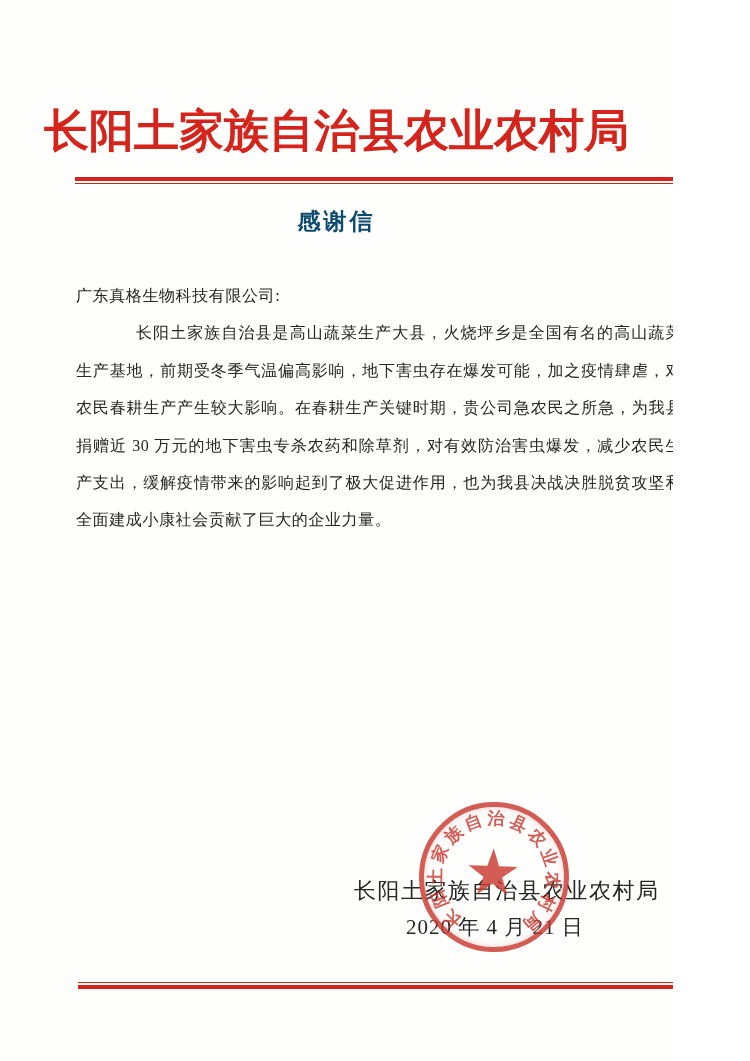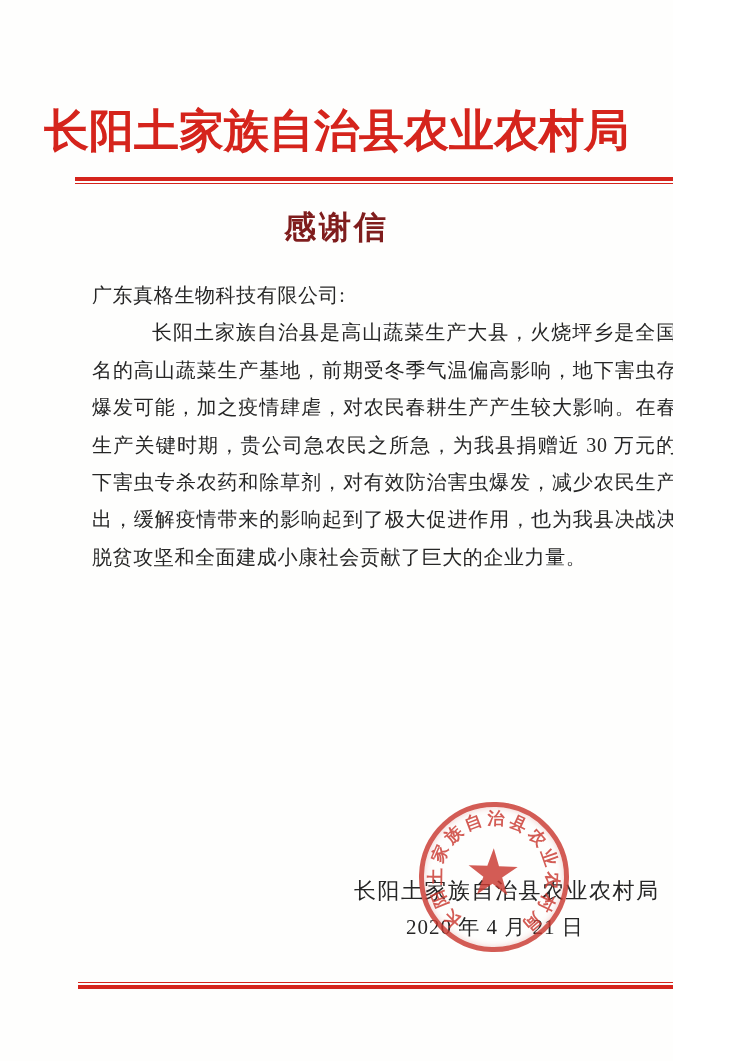--- a/index.html
+++ b/index.html
@@ -13,26 +13,26 @@
     position: absolute; top: 101px; left: 0; width: 100%;
     text-align: center; font-size: 45px; font-weight: 700;
     color: var(--red); letter-spacing: 0px; white-space: nowrap;
   }
   .rule-top {
     position: absolute; top: 177px; left: 75px; width: 598px; height: 2px;
     border-top: 4px solid var(--red); border-bottom: 1px solid var(--red);
   }
   .letter-title {
     position: absolute; top: 206px; left: 0; width: 100%;
-    text-align: center; font-size: 32px; font-weight: 700;
-    color: #7f1d1d; letter-spacing: 3px;
+    text-align: center; font-size: 23px; font-weight: 700;
+    color: #0c4a6e; letter-spacing: 3px;
   }
   .body-text {
-    position: absolute; top: 277px; left: 92px; width: 606px;
-    font-size: 20px; line-height: 37.4px; letter-spacing: 0.6px;
+    position: absolute; top: 277px; left: 76px; width: 606px;
+    font-size: 16px; line-height: 37.4px; letter-spacing: 0.6px;
     text-align: justify;
   }
   .para { margin: 0; }
   .para.indent { text-indent: 60px; }
   .signature {
     position: absolute; top: 876px; left: 354px;
     font-size: 22px; letter-spacing: 1.5px; white-space: nowrap;
   }
   .date-line {
     position: absolute; top: 913px; left: 406px;

